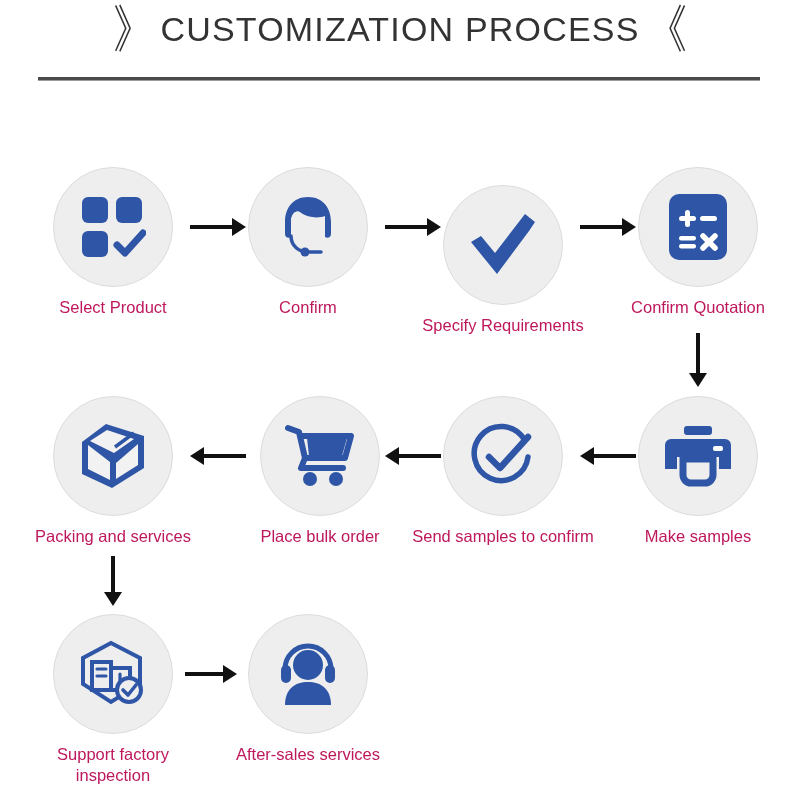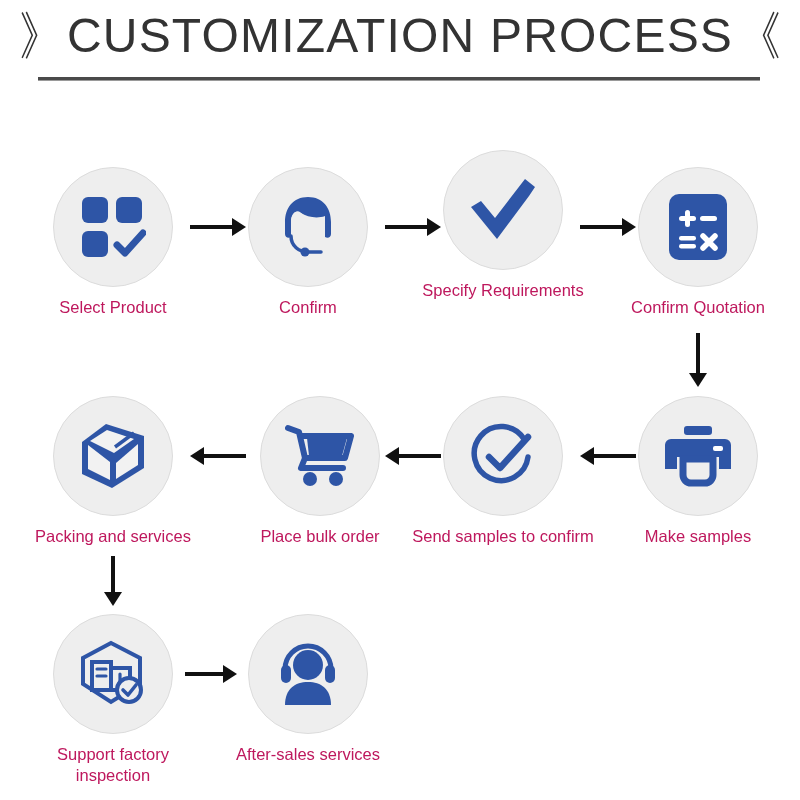--- a/index.html
+++ b/index.html
@@ -28,21 +28,21 @@
     position: absolute;
     top: 8px;
     left: 0;
     width: 800px;
     display: flex;
     align-items: center;
     justify-content: center;
     gap: 6px;
   }
   .title-text {
-    font-size: 48px;
+    font-size: 34px;
     letter-spacing: 1.2px;
     font-weight: 500;
     color: #333333;
     font-family: "Liberation Sans", sans-serif;
     white-space: nowrap;
   }
   .chev {
     font-size: 42px;
     line-height: 1;
     color: #333333;
@@ -171,21 +171,21 @@
     </svg>
   </div>
   <div class="node-label">Confirm</div>
 </div>
 
 <div class="arrow-h right" style="left:385px; top:218px; width:56px; height:18px;">
   <span class="shaft"></span>
     <span class="head"></span>
 </div>
 
-<div class="node" style="left:428px; top:150px;">
+<div class="node" style="left:428px; top:185px;">
   <div class="circle">
     <svg width="72" height="66" viewBox="0 0 72 66">
       <path d="M4 30 L14 24 L28 41 L58 2 L68 10 L62 19 L30 62 Z" fill="#2e55a6"></path>
     </svg>
   </div>
   <div class="node-label wide">Specify Requirements</div>
 </div>
 
 <div class="arrow-h right" style="left:580px; top:218px; width:56px; height:18px;">
   <span class="shaft"></span>

